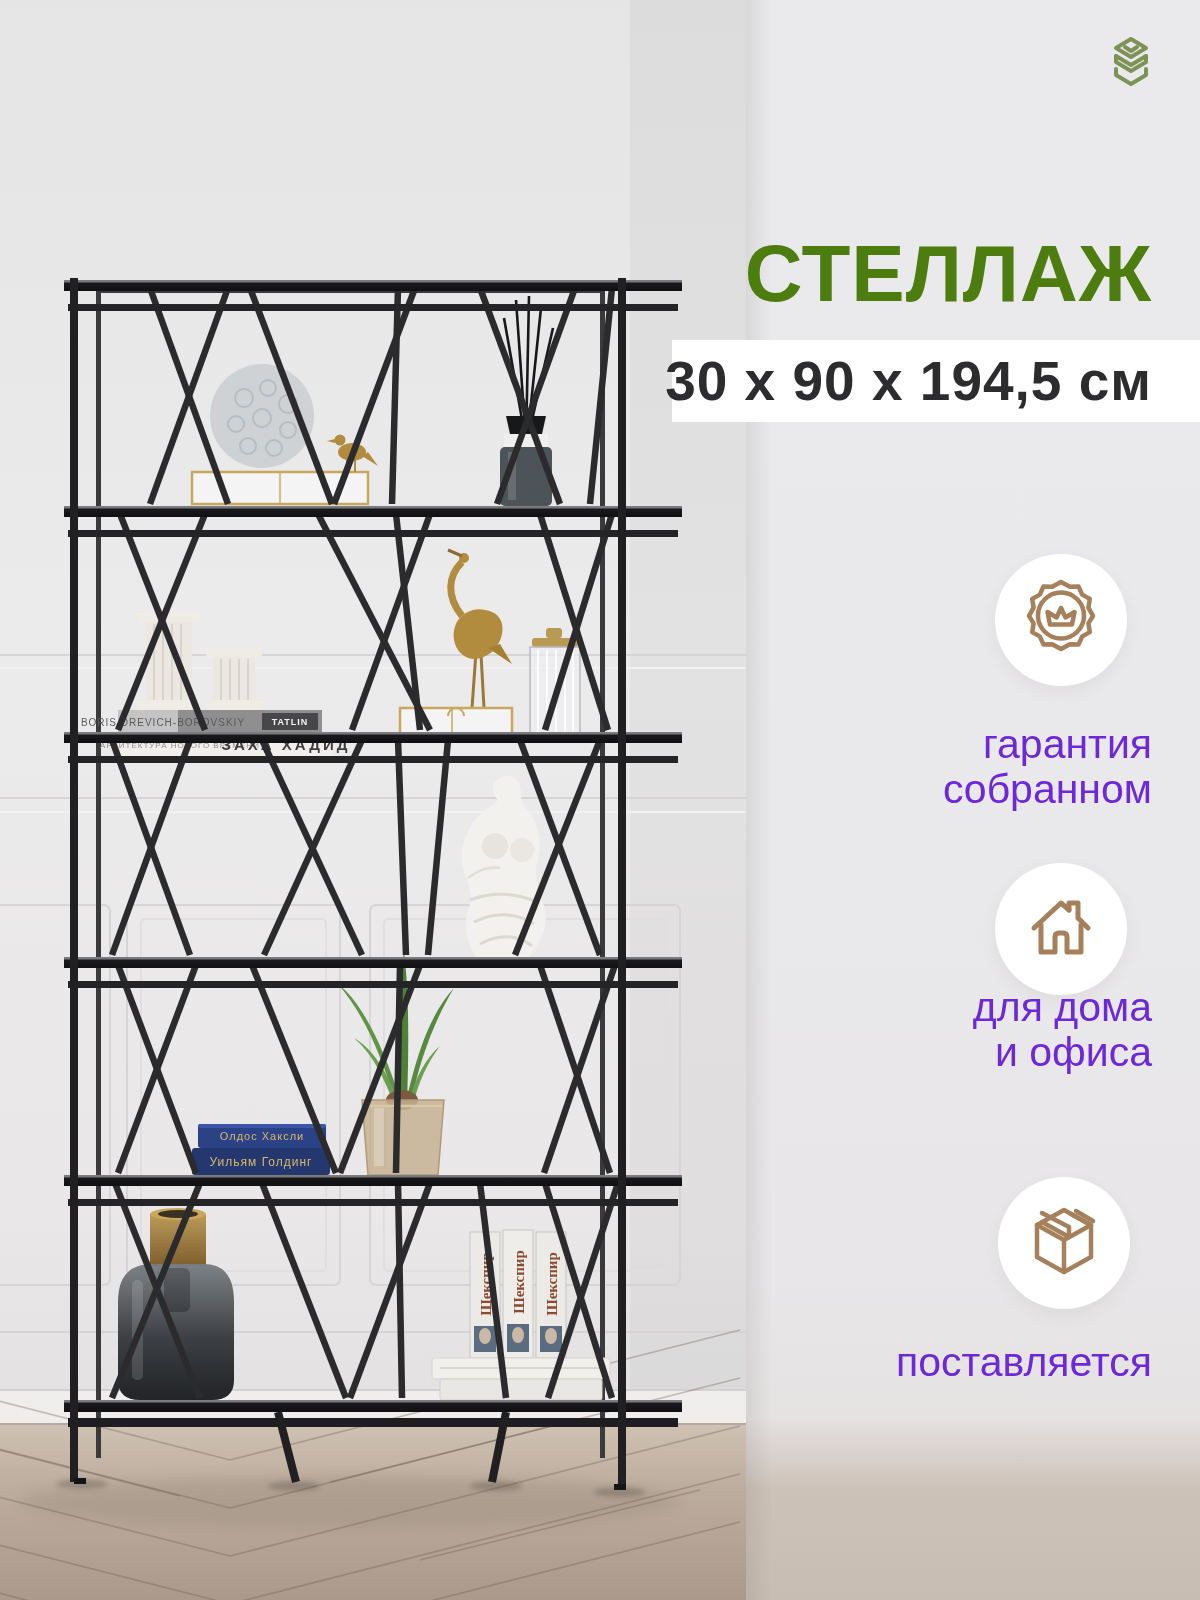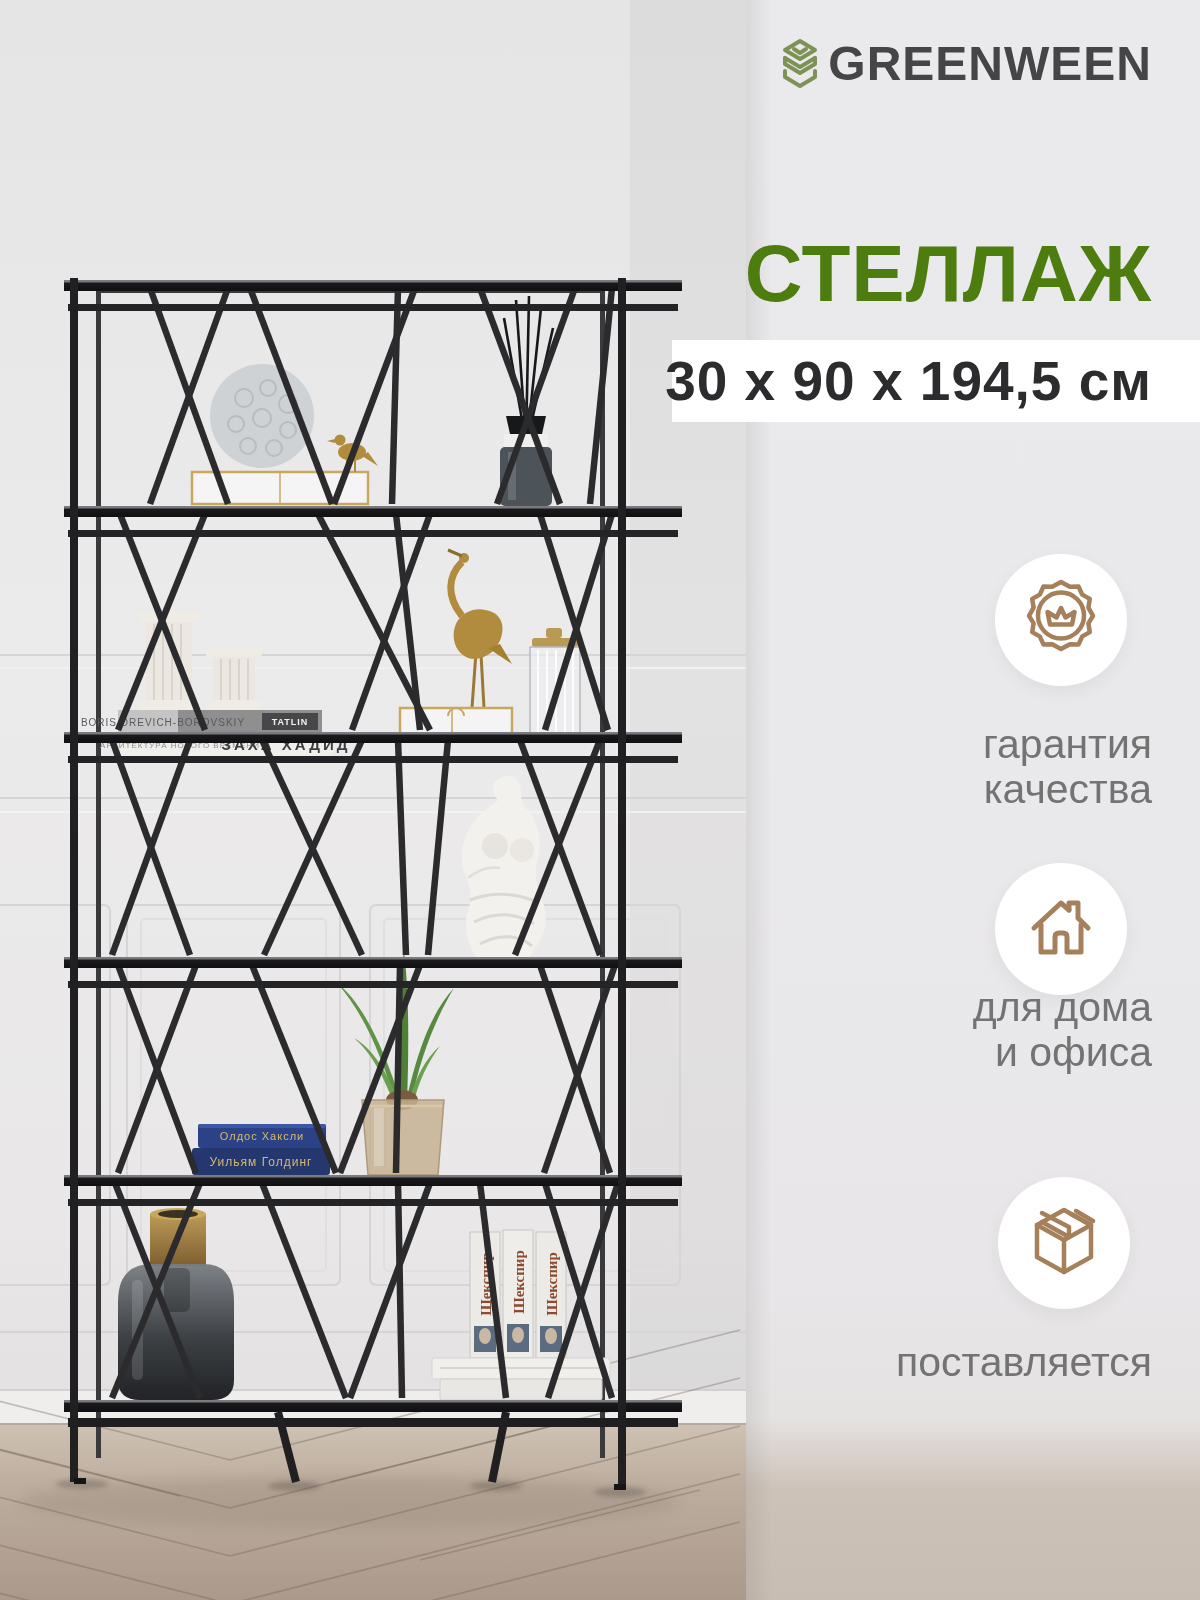--- a/index.html
+++ b/index.html
@@ -24,21 +24,21 @@
   
   .dims{position:absolute;left:672px;right:0;top:340px;height:82px;background:#ffffff;
         display:flex;align-items:center;justify-content:flex-end;padding-right:48px;
         box-sizing:border-box;font-size:55px;font-weight:bold;color:#2c2c2e;
         letter-spacing:1px;white-space:nowrap;}
   
   .feature-circle{position:absolute;width:132px;height:132px;border-radius:50%;
         background:#ffffff;box-shadow:0 6px 18px rgba(60,55,50,.06);
         display:flex;align-items:center;justify-content:center;}
   .fc1{left:995px;top:554px;} .fc2{left:995px;top:863px;} .fc3{left:998px;top:1177px;}
-  .feature-text{position:absolute;right:48px;text-align:right;color:#737373;
+  .feature-text{position:absolute;right:48px;text-align:right;color:#6d28d9;
         font-size:41px;line-height:45px;font-weight:normal;white-space:nowrap;}
   .ft1{top:722px;} .ft2{top:985px;} .ft3{top:1340px;}
 </style>
 </head>
 <body>
 
 <div class="stage">
 
   <div class="photo">
   <svg width="746" height="1600" viewBox="0 0 746 1600">
@@ -376,21 +376,20 @@
       <svg width="42" height="52" viewBox="0 0 42 52">
         <g stroke="#7d9355" stroke-width="4" fill="none" stroke-linejoin="round" stroke-linecap="round">
           <path d="M 21,3 L 36,12 L 21,21 L 6,12 Z"></path>
           <path d="M 15,11 L 21,15 L 27,11"></path>
           <path d="M 6,20 L 21,29 L 36,20"></path>
           <path d="M 6,20 L 6,26 L 21,35 L 36,26 L 36,20"></path>
           <path d="M 6,33 L 6,39 L 21,48 L 36,39 L 36,33"></path>
         </g>
       </svg>
     </span>
-    <span class="word">GREENWEEN</span>
   </div>
 
   <div class="title">СТЕЛЛАЖ</div>
 
   <div class="dims">
     <span>30 x 90 x 194,5 см</span>
   </div>
 
   <div class="feature-circle fc1">
     <span>
@@ -398,21 +397,21 @@
         <g stroke="#a5805a" stroke-width="4.5" fill="none" stroke-linejoin="round" stroke-linecap="round">
           <polygon points="0,-36 8.9,-31.2 17.6,-31.4 21.2,-23.4 28.8,-19.1 27.4,-10.4 32,-2.2 27.4,5.4 28.8,14.1 21.2,18.4 17.6,26.4 8.9,26.2 0,31 -8.9,26.2 -17.6,26.4 -21.2,18.4 -28.8,14.1 -27.4,5.4 -32,-2.2 -27.4,-10.4 -28.8,-19.1 -21.2,-23.4 -17.6,-31.4 -8.9,-31.2"></polygon>
           <circle cx="0" cy="-2.5" r="23"></circle>
           <path d="M -11,6.5 L -13.5,-6 L -4.5,-0.5 L 0,-10 L 4.5,-0.5 L 13.5,-6 L 11,6.5 Z"></path>
         </g>
       </svg>
     </span>
   </div>
   <div class="feature-text ft1">
     <div>гарантия</div>
-    <div>качества</div>
+    <div>собранном</div>
   </div>
 
   <div class="feature-circle fc2">
     <span>
       <svg width="92" height="92" viewBox="-46 -46 92 92">
         <g stroke="#a5805a" stroke-width="5" fill="none" stroke-linejoin="round" stroke-linecap="round">
           <path d="M -27,1 L 0,-24 L 8,-17"></path>
           <path d="M 8,-17 L 8,-24 L 17,-24 L 17,-9 L 27,1"></path>
           <path d="M -20,-2 L -20,25 L -6,25 L -6,10 Q -6,6 -2,6 L 2,6 Q 6,6 6,10 L 6,25 L 20,25 L 20,-2"></path>
         </g>

